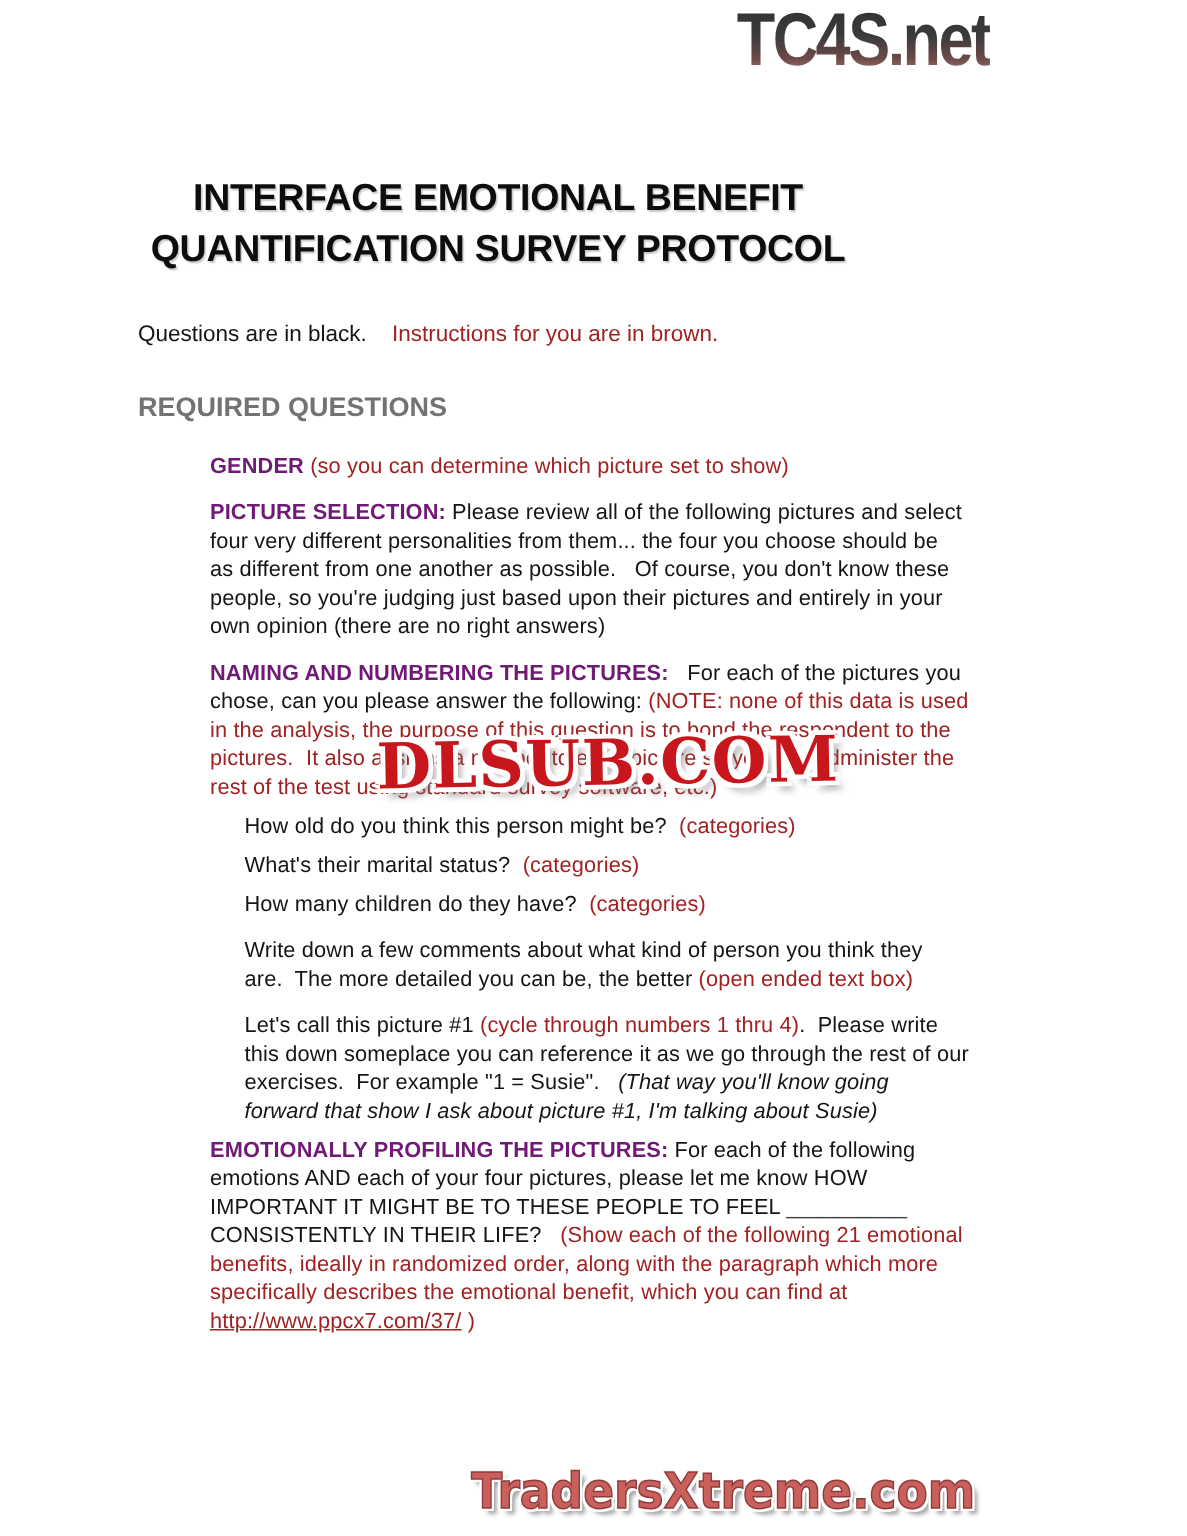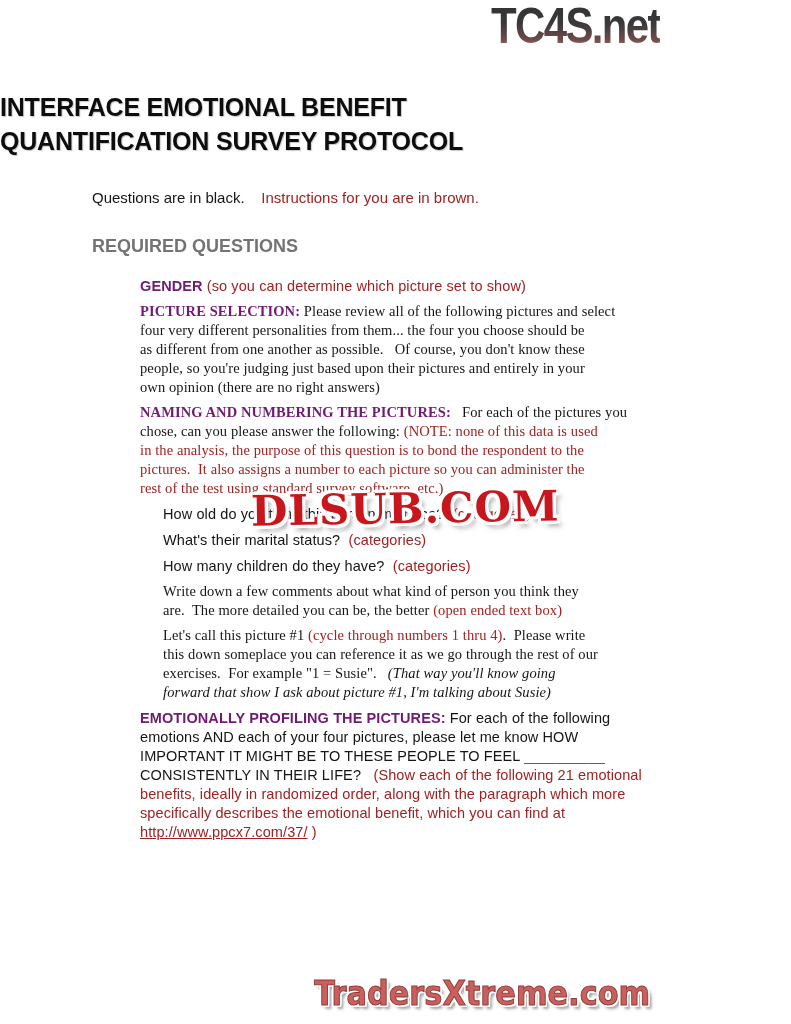--- a/index.html
+++ b/index.html
@@ -68,22 +68,22 @@
       -2px -2px 0 #ffffff,  2px -2px 0 #ffffff,
       -2px  2px 0 #ffffff,  2px  2px 0 #ffffff,
       -2px  0   0 #ffffff,  2px  0   0 #ffffff,
        0   -2px 0 #ffffff,  0    2px 0 #ffffff,
        4px  4px 3px rgba(100,100,100,0.6);
     user-select: none;
   }
 
   
   .doc-title {
-    margin-top: 90px;
-    text-align: left;
+    margin-top: 115px;
+    text-align: center;
     font-weight: bold;
     font-size: 25px;
     line-height: 34px;
     letter-spacing: -0.2px;
     color: #0d0d0d;
     text-shadow: 1px 1px 1px rgba(0,0,0,0.22);
     white-space: pre;
   }
   .legend {
     margin: 30px 0 0 92px;
@@ -103,26 +103,26 @@
     font-size: 14.5px;
     line-height: 19px;
     letter-spacing: 0.1px;
     white-space: pre;
   }
   .sub {
     margin-left: 163px;
   }
   .mt-lg { margin-top: 20px; }
   .mt-sm { margin-top: 7px; }
-  .mt-xs { margin-top: 6px; font-family: Liberation Serif, serif; }
+  .mt-xs { margin-top: 12px; }
 
   .b { font-weight: bold; color: #701a75; }
   .red { color: #a02222; }
   .it { font-style: italic; }
-  .blank { color: #a21caf; letter-spacing: 0; }
+  .blank { color: #404040; letter-spacing: 0; }
   .url {
     color: #a02222;
     text-decoration: underline;
     cursor: pointer;
   }
 </style>
 </head>
 <body>
 
 <div class="page">

